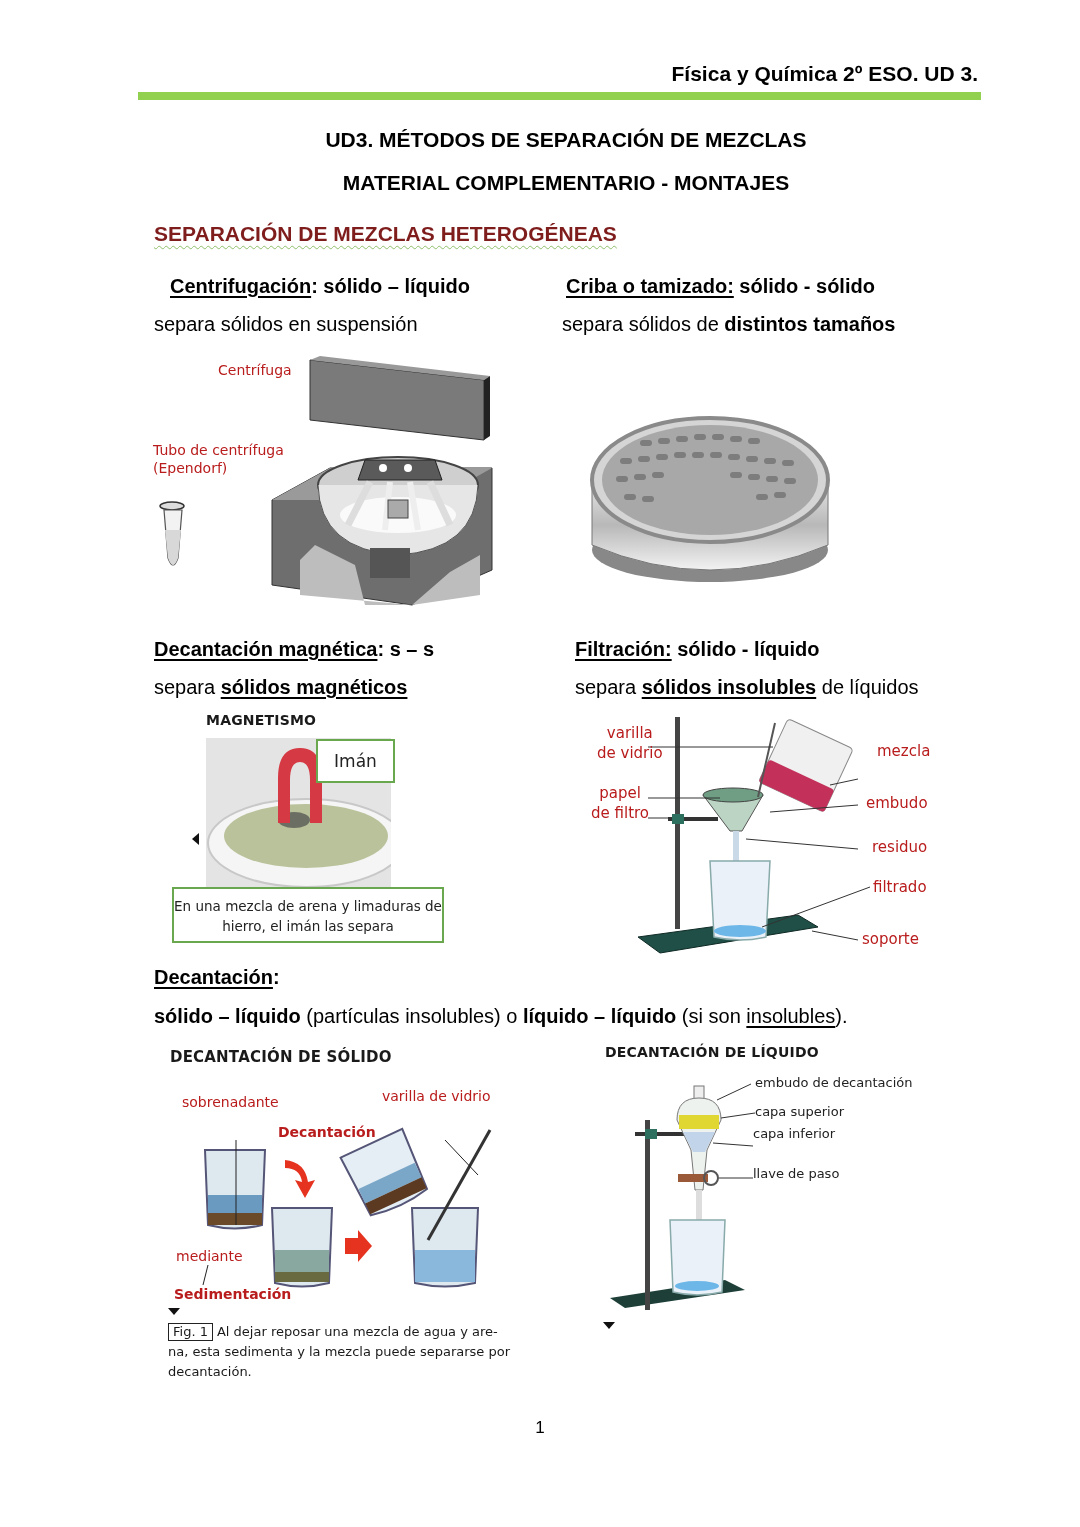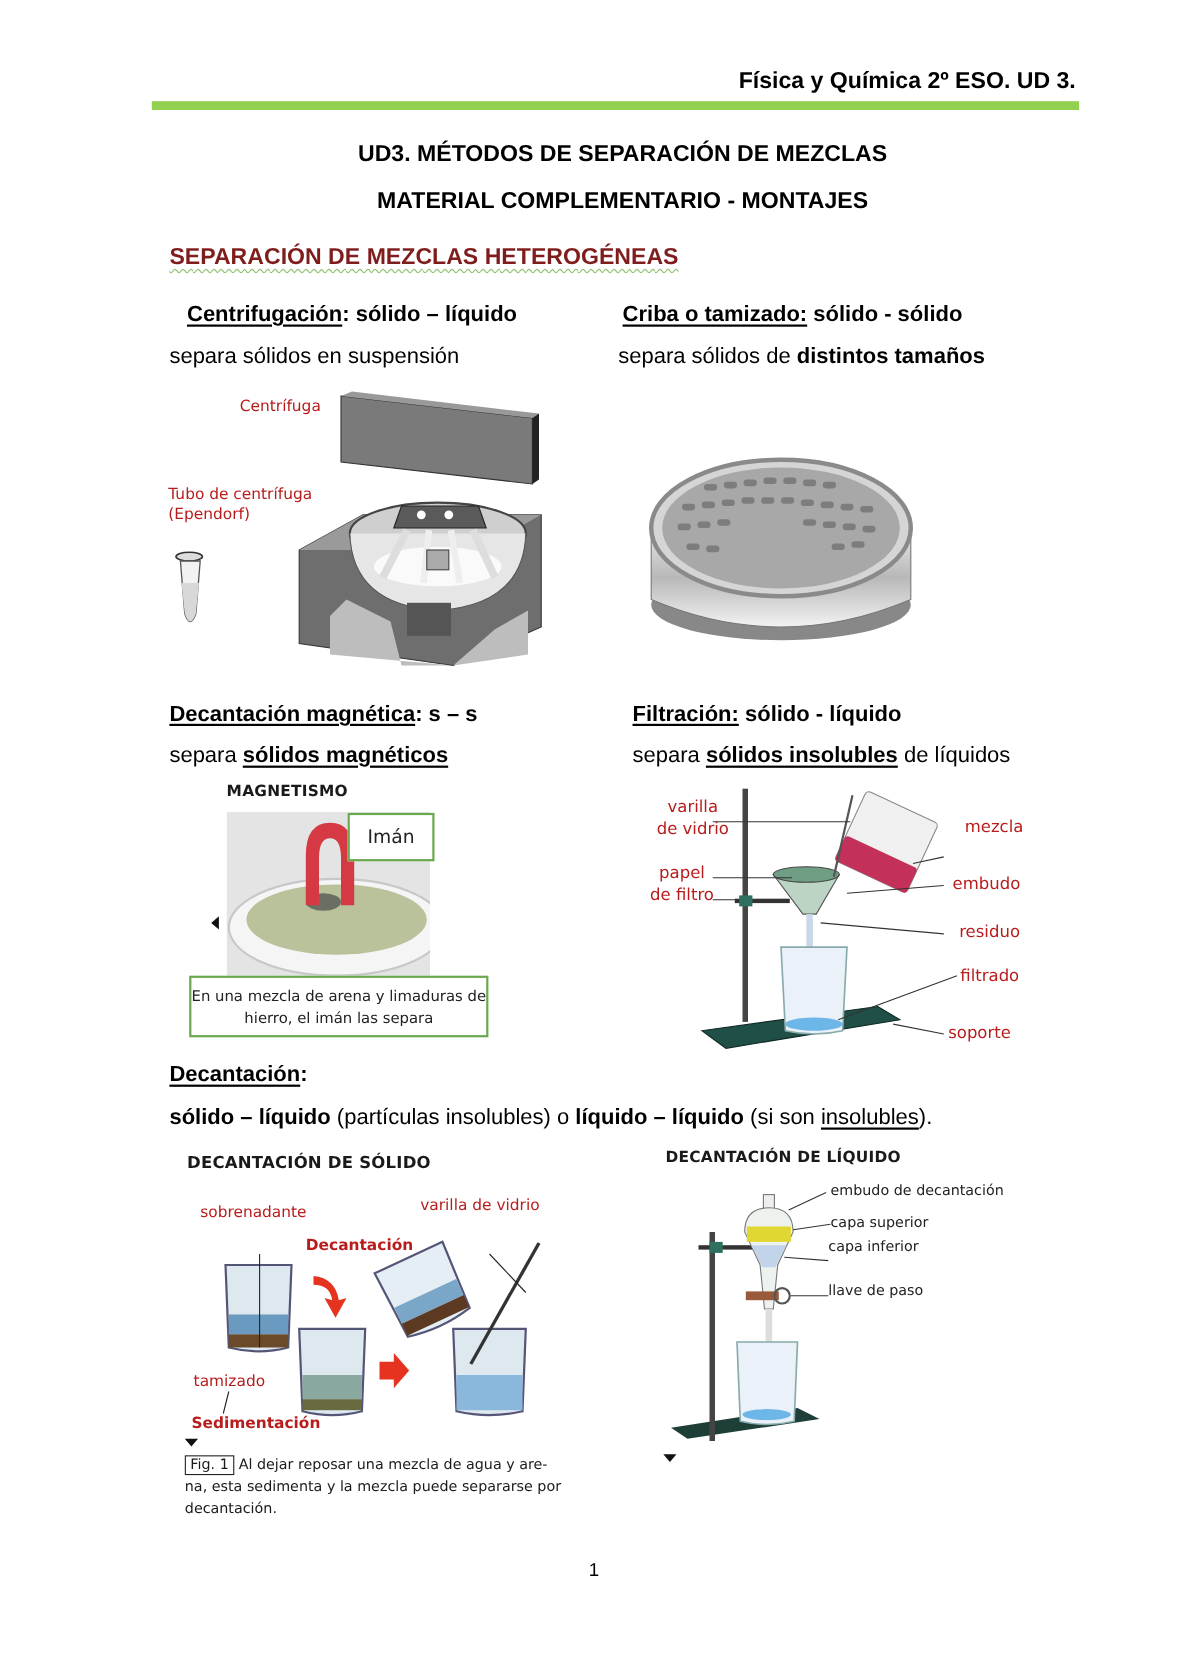--- a/index.html
+++ b/index.html
@@ -217,21 +217,21 @@
 </div>
 <div class="abs method-desc" style="left:154px; top:1005px;">
   <b>sólido – líquido</b><span> (partículas insolubles) o </span><b>líquido – líquido</b><span> (si son </span><span class="u">insolubles</span><span>).</span>
 </div>
 
 <div class="abs" style="left:160px; top:1040px; width:370px; height:350px;">
   <div class="abs fig-heading" style="left:10px; top:8px; font-size:15px;">DECANTACIÓN DE SÓLIDO</div>
   <div class="abs fig-label" style="left:22px; top:54px;">sobrenadante</div>
   <div class="abs fig-label" style="left:222px; top:48px;">varilla de vidrio</div>
   <div class="abs fig-label" style="left:118px; top:84px; font-weight:bold;">Decantación</div>
-  <div class="abs fig-label" style="left:16px; top:208px;">tamizado</div>
+  <div class="abs fig-label" style="left:16px; top:208px;">mediante</div>
   <div class="abs fig-label" style="left:14px; top:246px; font-weight:bold;">Sedimentación</div>
   <div class="abs tri-down" style="left:8px; top:268px;"></div>
   <svg class="abs" style="left:0; top:0;" width="370" height="260" viewBox="0 0 370 260">
 
     <path d="M45 110 L105 110 L102 185 Q75 192 48 185 Z" fill="#dde8ef" stroke="#557" stroke-width="2"></path>
     <rect x="48" y="155" width="54" height="18" fill="#6b9ac0"></rect>
     <rect x="48" y="173" width="54" height="12" fill="#6b4a2a"></rect>
     <line x1="76" y1="100" x2="76" y2="185" stroke="#222" stroke-width="1"></line>
 
     <path d="M112 168 L172 168 L169 243 Q142 250 115 243 Z" fill="#dde8ef" stroke="#557" stroke-width="2"></path>

